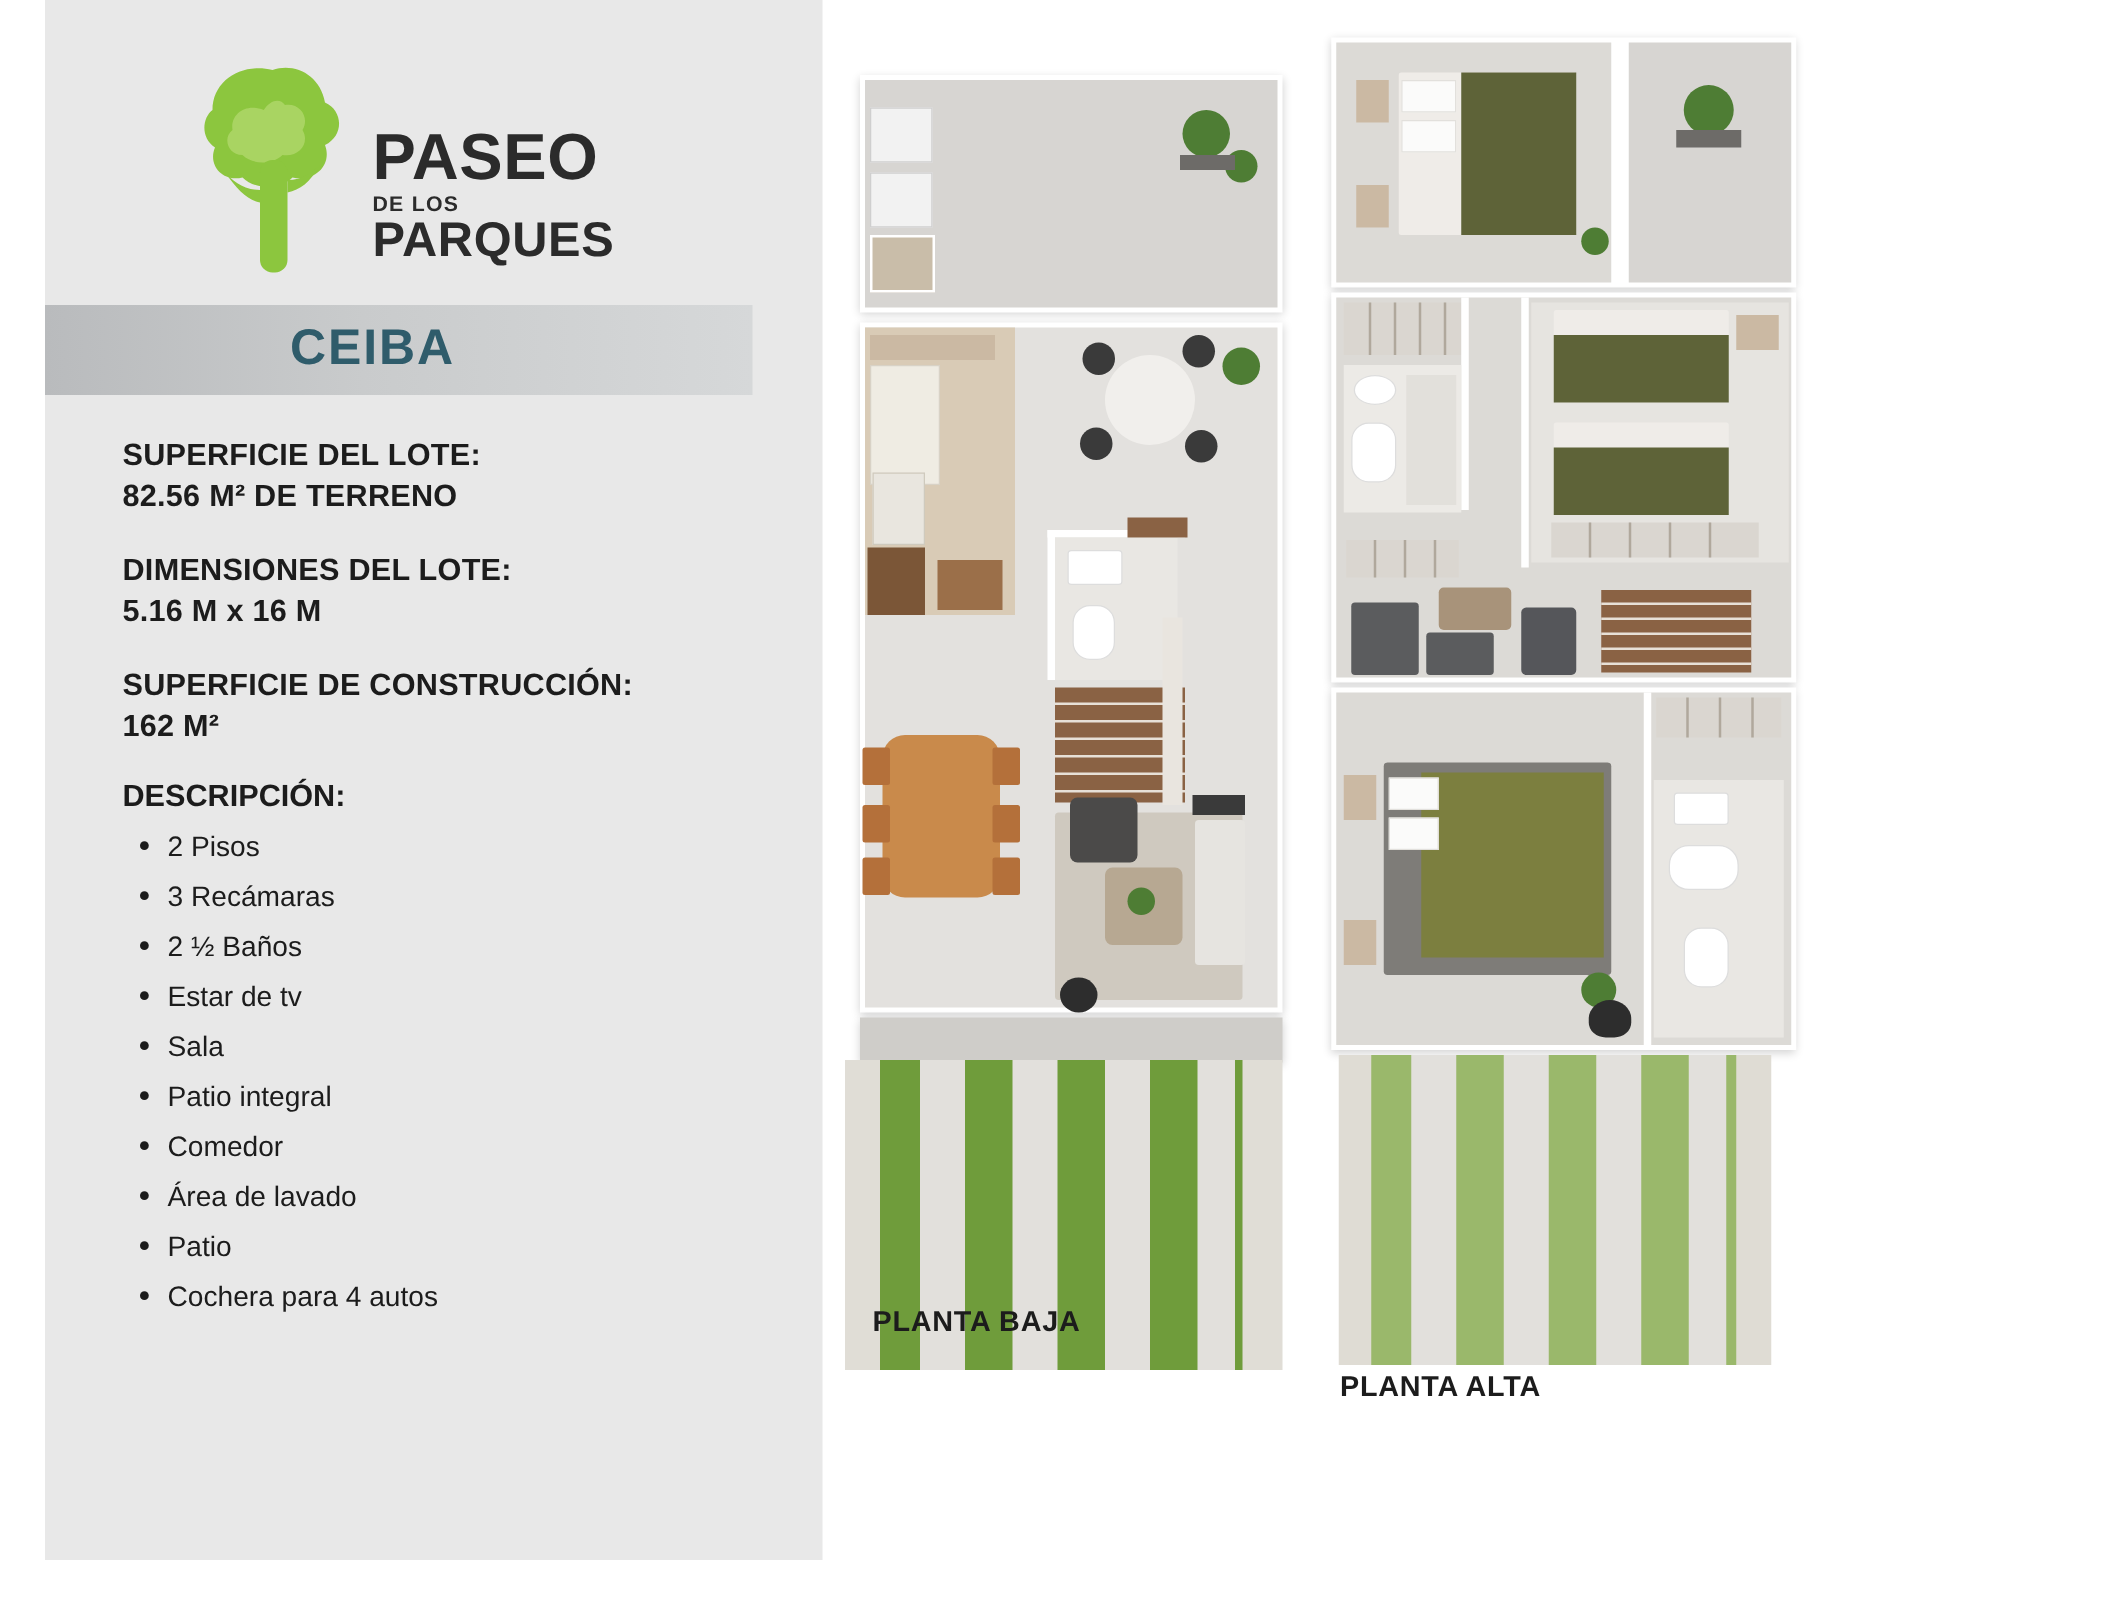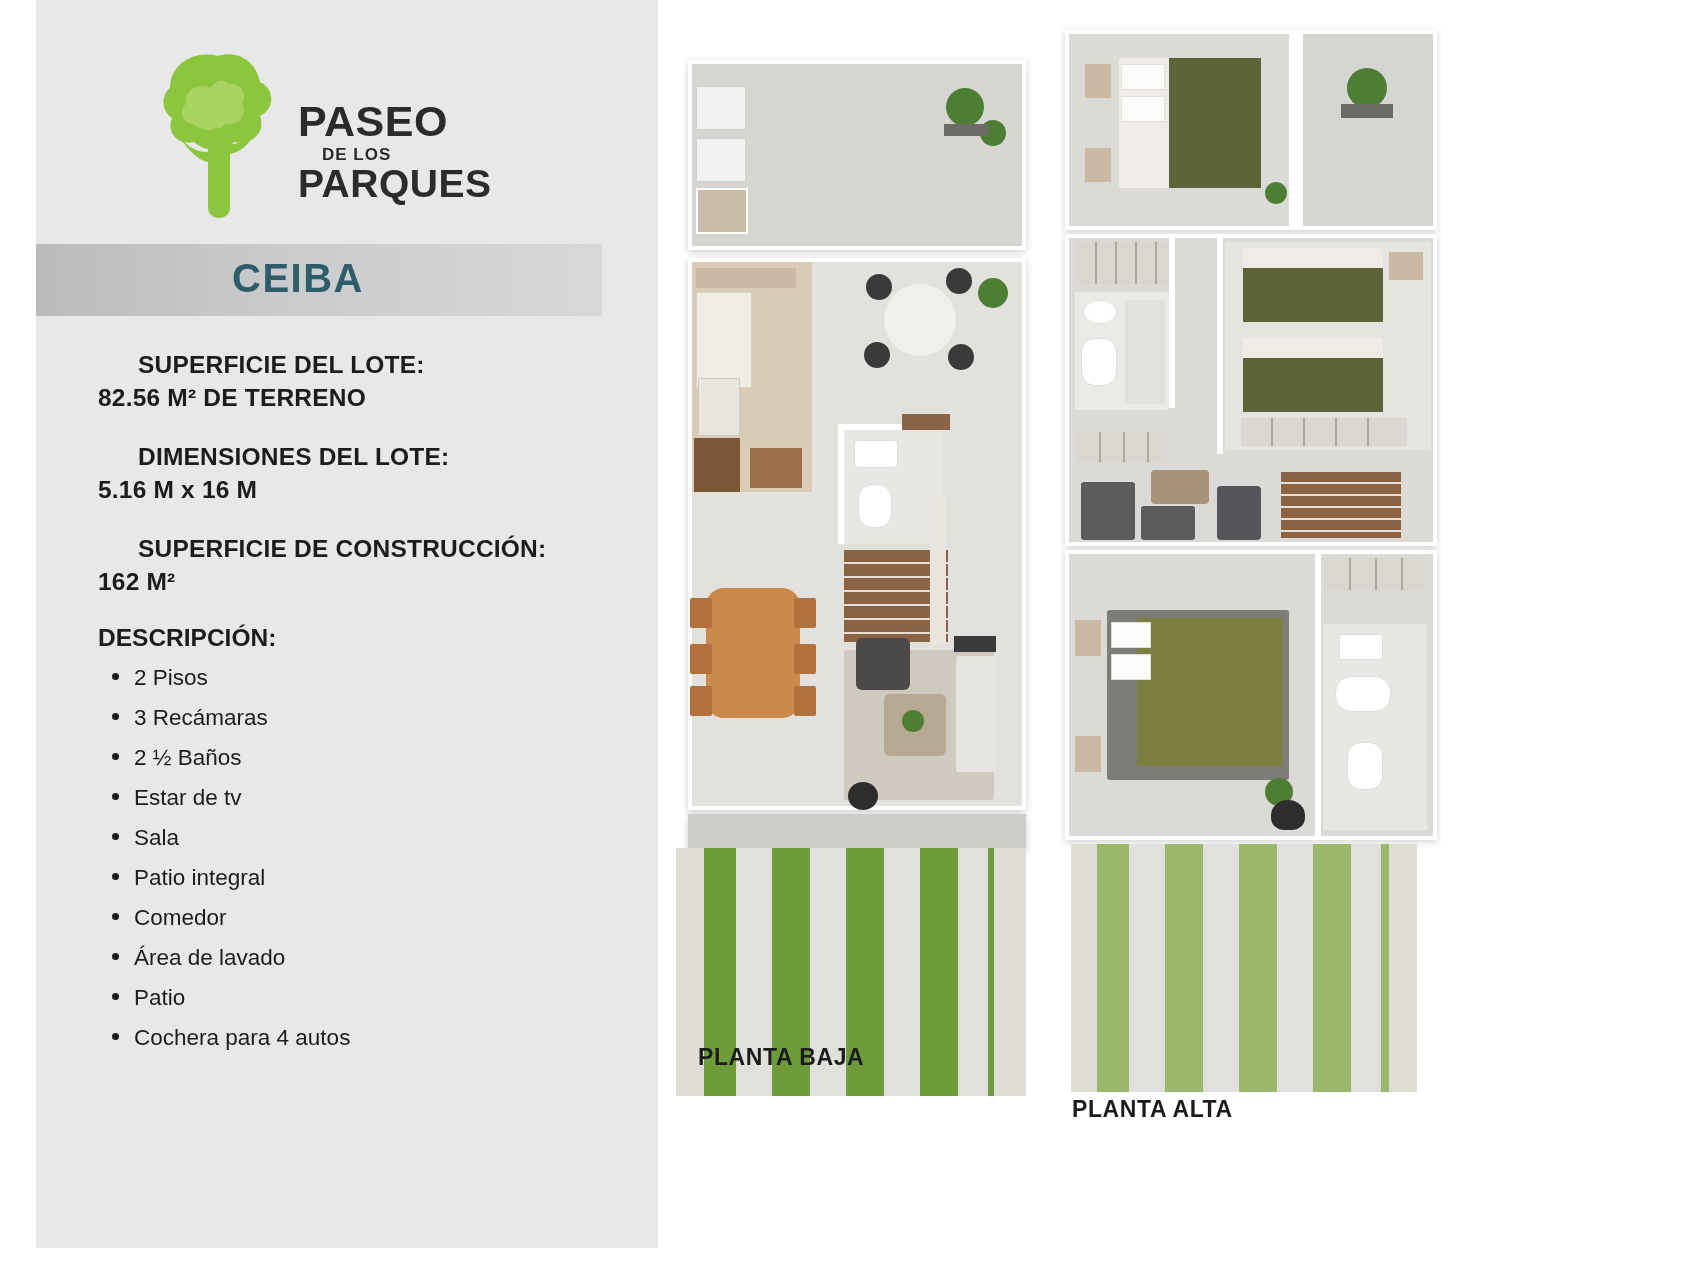--- a/index.html
+++ b/index.html
@@ -40,32 +40,31 @@
     width: 130px;
     height: 175px;
   }
   .logo-text {
     position: absolute;
     left: 142px;
     top: 52px;
     line-height: 1.02;
   }
   .logo-line1 {
-    font-size: 43px;
+    font-size: 52px;
     font-weight: bold;
     letter-spacing: 0.5px;
     color: #2b2b2b;
   }
   .logo-line2 {
     font-size: 17px;
     font-weight: bold;
     letter-spacing: 1px;
     color: #2b2b2b;
     margin-top: 2px;
-    margin-left: 24px;
   }
   .logo-line3 {
     font-size: 39px;
     font-weight: bold;
     letter-spacing: 0.5px;
     color: #2b2b2b;
     margin-top: 1px;
   }
 
   .title-band {
@@ -94,21 +93,20 @@
   }
   .spec-block {
     margin-bottom: 26px;
   }
   .spec-label {
     font-size: 24.5px;
     font-weight: bold;
     color: #1c1c1c;
     letter-spacing: 0.2px;
     line-height: 1.35;
-    margin-left: 40px;
   }
   .spec-value {
     font-size: 24.5px;
     font-weight: bold;
     color: #1c1c1c;
     letter-spacing: 0.2px;
     line-height: 1.35;
   }
   .desc-label {
     font-size: 24.5px;

